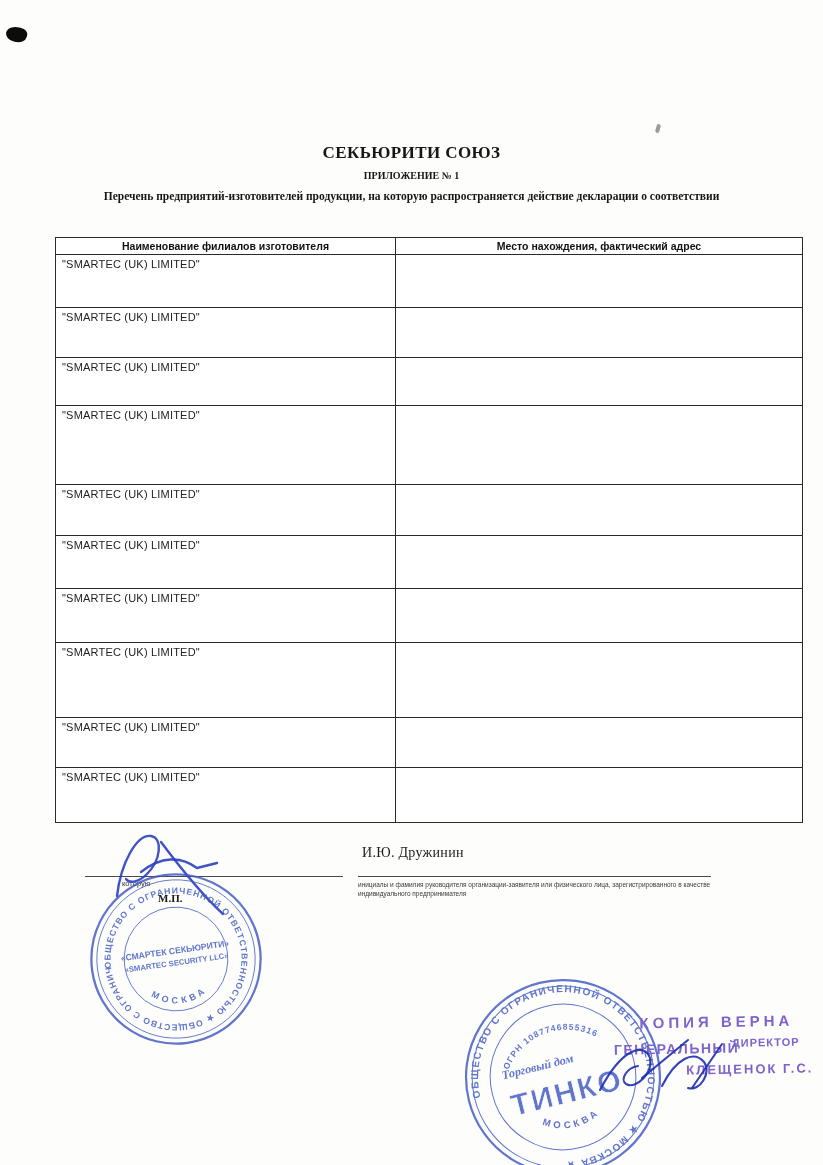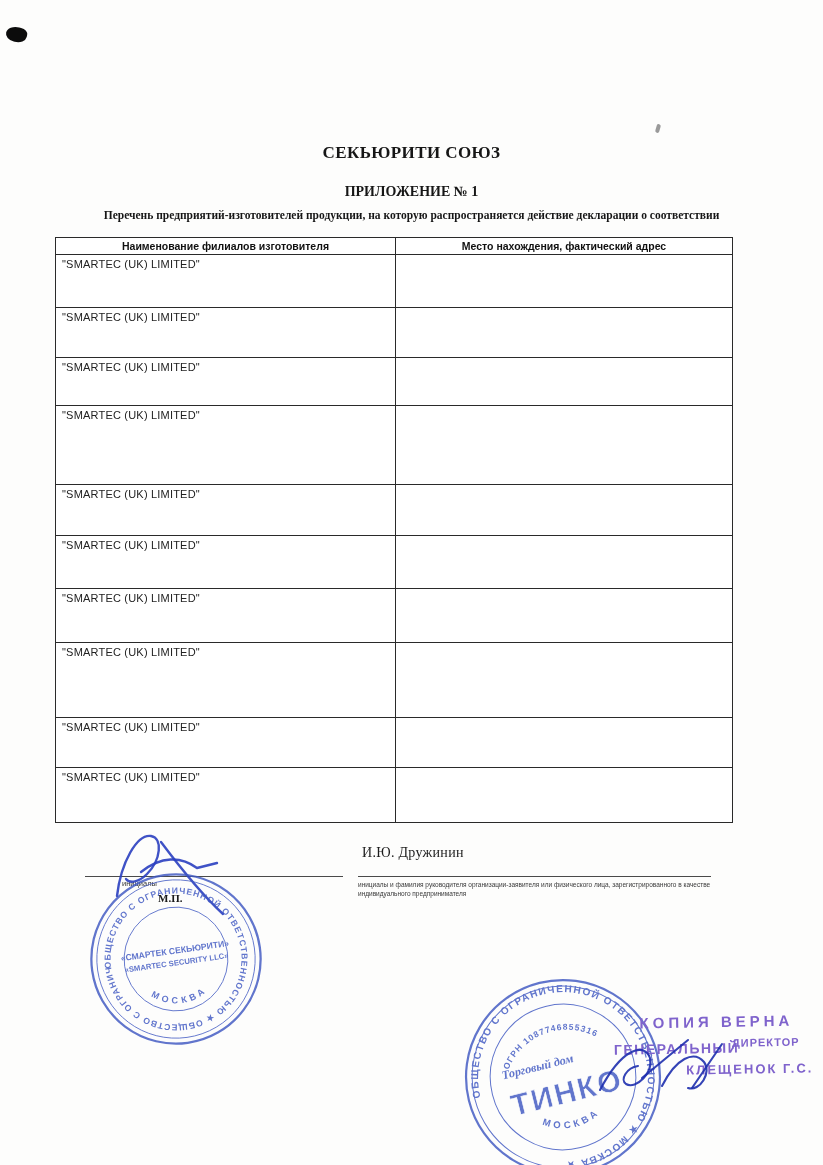--- a/index.html
+++ b/index.html
@@ -10,27 +10,27 @@
   
   .blob { position:absolute; left:6px; top:27px; width:21px; height:15px; background:#0c0c0c;
           border-radius:60% 40% 55% 50%; transform:rotate(14deg); }
   .speck { position:absolute; left:656px; top:124px; width:4px; height:9px; background:#9a9a9a;
            border-radius:2px; transform:rotate(16deg); }
 
   
   .titles { position:absolute; top:143px; left:0; width:100%; text-align:center;
             font-family:"Liberation Serif", serif; color:#161616; }
   .t1 { font-size:17px; font-weight:bold; letter-spacing:.4px; }
-  .t2 { font-size:14px; font-weight:bold; margin-top:21px; }
+  .t2 { font-size:10px; font-weight:bold; margin-top:7px; }
   .t3 { font-size:14px; font-weight:bold; margin-top:5px; }
   .t4 { font-size:11.5px; font-weight:bold; margin-top:8px; width:700px;
         margin-left:auto; margin-right:auto; line-height:1.3; }
 
   
-  .doc-table { position:absolute; top:237px; left:55px; width:678px; border-collapse:collapse;
+  .doc-table { position:absolute; top:237px; left:55px; width:748px; border-collapse:collapse;
                table-layout:fixed; background:#fff; }
   .doc-table th, .doc-table td { border:1px solid #2a2a2a; }
   .doc-table th { font-size:10.5px; font-weight:bold; height:17px; padding:1px 4px; color:#111; }
   .doc-table td { font-size:11px; vertical-align:top; padding:3px 6px; color:#222; letter-spacing:.2px; }
   .col-name { width:340px; }
   tbody tr:nth-child(1){height:53px} tbody tr:nth-child(2){height:50px}
   tbody tr:nth-child(3){height:48px} tbody tr:nth-child(4){height:79px}
   tbody tr:nth-child(5){height:51px} tbody tr:nth-child(6){height:53px}
   tbody tr:nth-child(7){height:54px} tbody tr:nth-child(8){height:75px}
   tbody tr:nth-child(9){height:50px} tbody tr:nth-child(10){height:55px}
@@ -138,21 +138,21 @@
 
     <tr>
       <td class="cell-name">"SMARTEC (UK) LIMITED"</td>
       <td class="cell-address"></td>
     </tr>
   </tbody>
   </table>
 
   <div class="line line-left"></div>
   <div class="line line-right"></div>
-  <div class="podpis">инициалы</div>
+  <div class="podpis">которую</div>
   <div class="mp">М.П.</div>
   <div class="head-name">И.Ю. Дружинин</div>
   <div class="head-caption">инициалы и фамилия руководителя организации-заявителя или физического лица, зарегистрированного в качестве индивидуального предпринимателя</div>
 
   <svg class="sig sig1" viewBox="0 0 140 96">
     <path d="M 14,74 C 18,40 34,12 48,14 C 60,16 58,38 44,52 C 36,60 27,62 23,57"></path>
     <path d="M 38,50 C 58,34 78,34 94,46 L 114,41"></path>
     <path d="M 58,20 C 76,44 96,70 120,92"></path>
   </svg>
 

